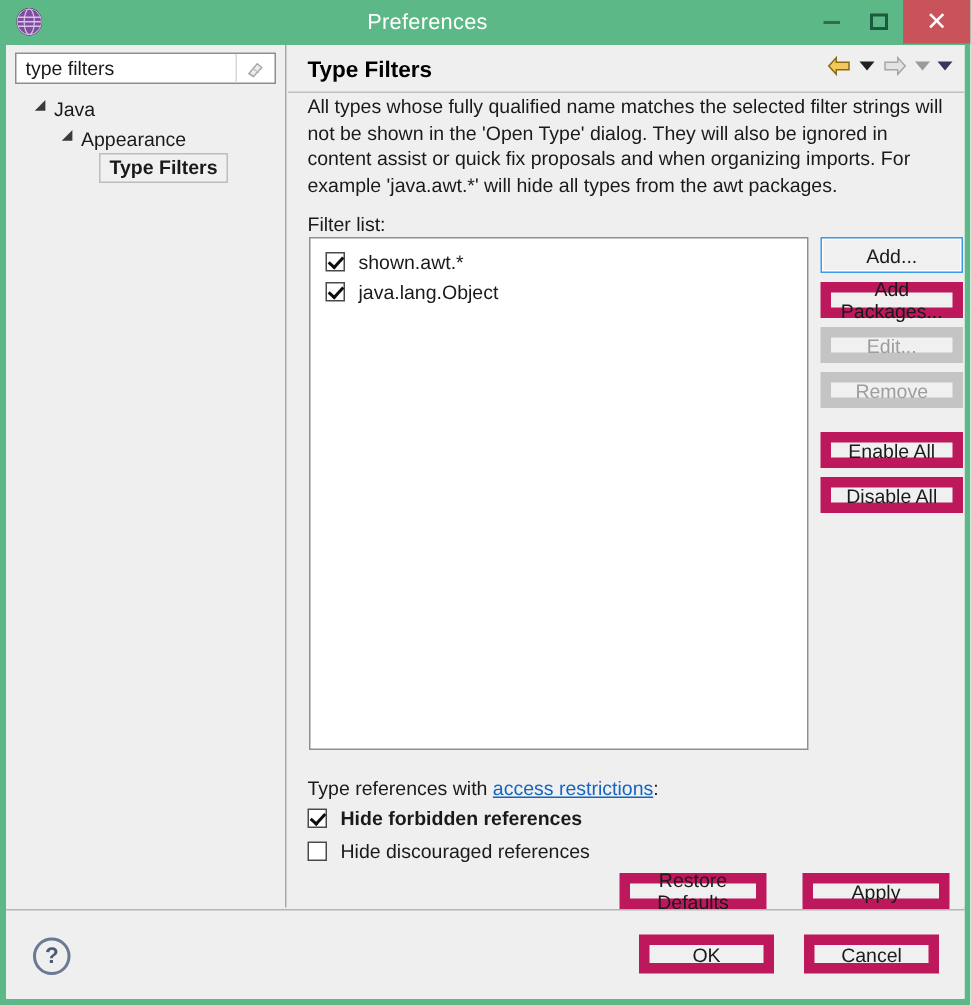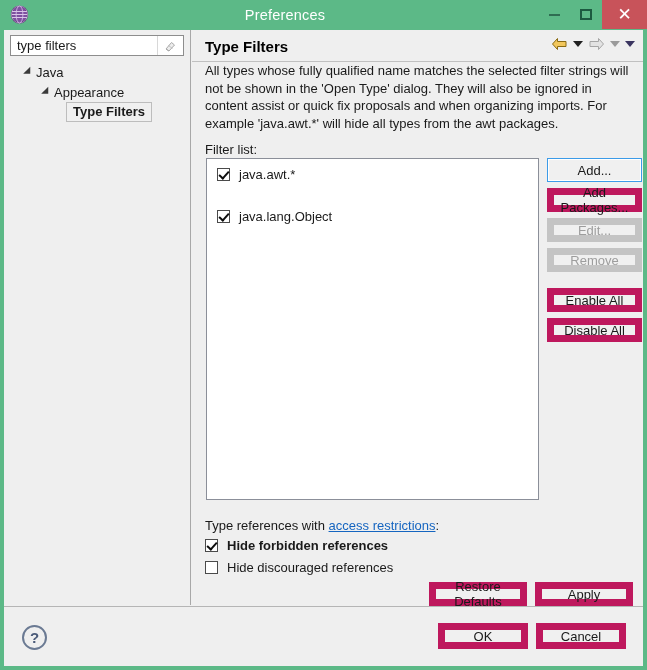--- a/index.html
+++ b/index.html
@@ -155,21 +155,21 @@
   
   #listbox {
     position: absolute; left: 14px; top: 128px;
     width: 333px; height: 342px;
     background: #ffffff;
     border: 1px solid #8b8f99;
   }
   .list-item {
     display: flex; align-items: center;
     height: 20px; padding-left: 10px;
-    font-size: 13px; color: #1a1a1a; margin-top: 22px;
+    font-size: 13px; color: #1a1a1a;
   }
   .cbx {
     width: 13px; height: 13px;
     border: 1px solid #4a4a4a;
     background: #ffffff;
     margin-right: 9px;
     position: relative; flex: 0 0 auto;
   }
   .cbx.checked::after {
     content: "";
@@ -218,21 +218,21 @@
   }
   #cb-forbidden, #cb-discouraged {
     position: absolute; left: 13px;
     display: flex; align-items: center;
     font-size: 13px; color: #1a1a1a;
   }
   #cb-forbidden { top: 508px; font-weight: bold; }
   #cb-discouraged { top: 530px; }
   #panel-bottom-btns {
     position: absolute; right: 10px; top: 552px;
-    display: flex; gap: 8px;
+    display: flex; gap: 24px;
   }
   .btn-wide { width: 98px; height: 24px; }
 
   
   #footer {
     position: absolute; left: 0px; top: 576px;
     width: 639px; height: 60px;
     background: #EFEFEF;
     border-top: 1px solid #B5B5B5;
   }
@@ -242,21 +242,21 @@
     border-radius: 50%;
     border: 2px solid #6B7A93;
     background: #EFEFEF;
     color: #4A5A78;
     font-size: 15px; font-weight: bold;
     display: flex; align-items: center; justify-content: center;
     cursor: default;
   }
   #footer-btns {
     position: absolute; right: 17px; top: 16px;
-    display: flex; gap: 8px;
+    display: flex; gap: 20px;
   }
   .btn-ok { width: 90px; height: 26px; }
 </style>
 </head>
 <body>
 
 <div id="window">
 
   <div id="titlebar">
     <div id="app-icon">
@@ -328,21 +328,21 @@
           <span class="tri-down navy"></span>
         </div>
       </div>
 
       <div id="desc">All types whose fully qualified name matches the selected filter strings will not be shown in the 'Open Type' dialog. They will also be ignored in content assist or quick fix proposals and when organizing imports. For example 'java.awt.*' will hide all types from the awt packages.</div>
       <div id="filter-label">Filter list:</div>
 
       <div id="listbox">
         <div class="list-item" style="margin-top:5px;">
           <span class="cbx checked"></span>
-          <span>java.awt.*</span>
+          <span>shown.awt.*</span>
         </div>
         <div class="list-item">
           <span class="cbx checked"></span>
           <span>java.lang.Object</span>
         </div>
       </div>
 
       <div id="sidebtns">
         <button class="btn focused">Add...</button>
         <div class="gap-sm"></div>

